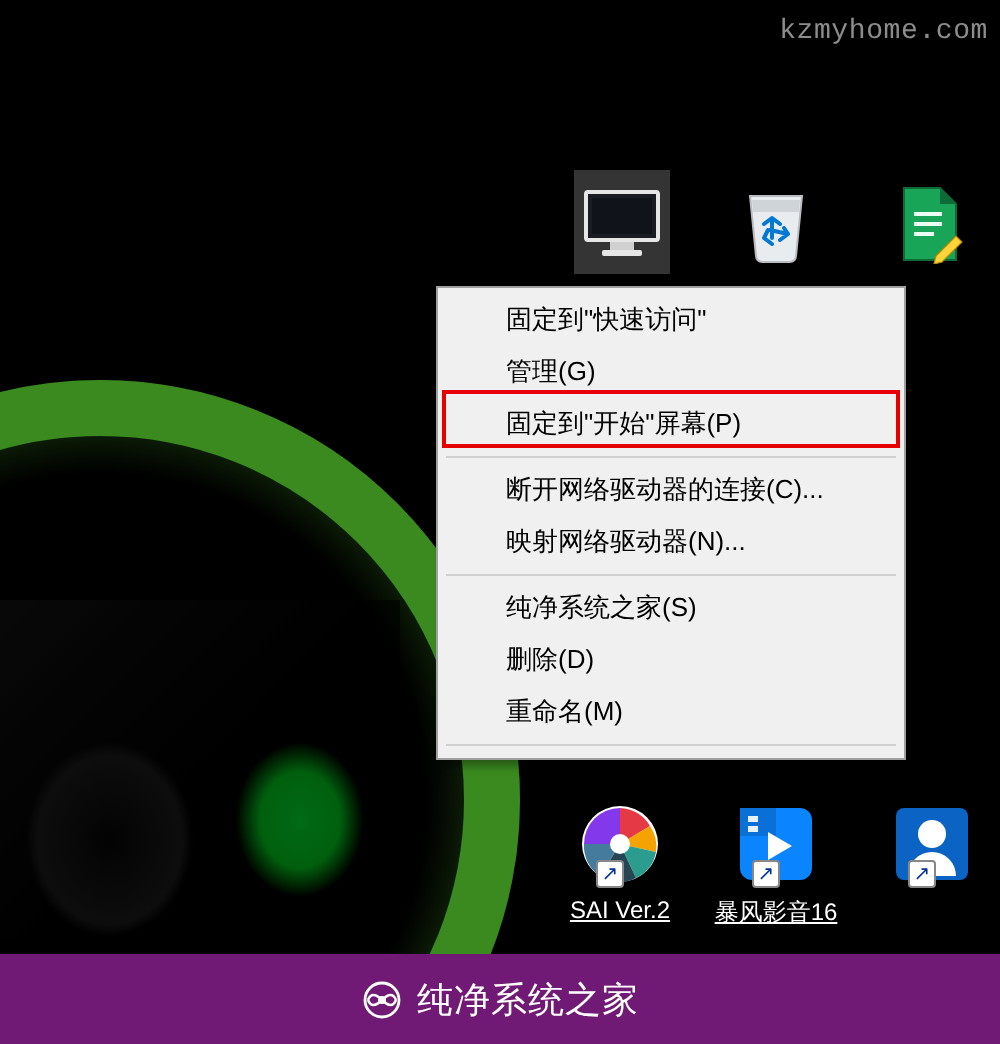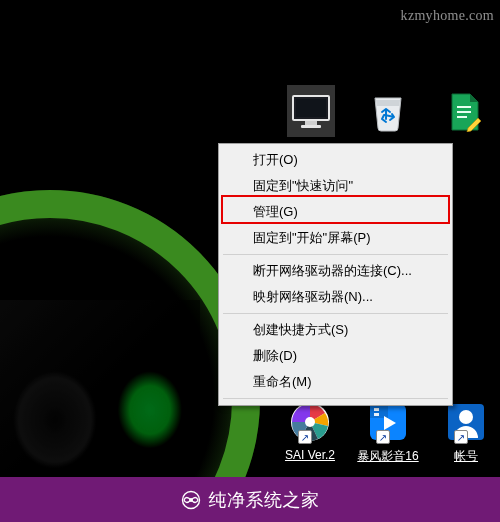--- a/index.html
+++ b/index.html
@@ -166,21 +166,21 @@
       margin-right: 8px;
     }
 
     
     .watermark {
       position: absolute;
       top: 8px;
       right: 6px;
       color: rgba(255,255,255,.55);
       font-size: 14px;
-      font-family: Liberation Serif, serif;
+      font-family: Liberation Mono, monospace;
       letter-spacing: .3px;
       pointer-events: none;
     }
   </style>
 </head>
 <body>
 
 <div class="wallpaper">
   <div class="green-arc-inner"></div>
   <div class="green-arc"></div>
@@ -214,29 +214,28 @@
       <path d="M22 2 v8 h8 z" fill="#0d6b37"></path>
       <rect x="9" y="14" width="14" height="2" fill="#e8fff1"></rect>
       <rect x="9" y="19" width="14" height="2" fill="#e8fff1"></rect>
       <rect x="9" y="24" width="10" height="2" fill="#e8fff1"></rect>
       <path d="M20 36 l10 -10 l3 3 l-10 10 l-4 1 z" fill="#ffd43b" stroke="#b58900" stroke-width=".6"></path>
     </svg>
   </div>
 </div>
 
 <div class="context-menu">
-  <div class="menu-item">打开(O)</div>
   <div class="menu-item">固定到"快速访问"</div>
   <div class="menu-item">管理(G)</div>
   <div class="menu-item">固定到"开始"屏幕(P)</div>
   <div class="menu-sep"></div>
   <div class="menu-item">断开网络驱动器的连接(C)...</div>
   <div class="menu-item">映射网络驱动器(N)...</div>
   <div class="menu-sep"></div>
-  <div class="menu-item">创建快捷方式(S)</div>
+  <div class="menu-item">纯净系统之家(S)</div>
   <div class="menu-item">删除(D)</div>
   <div class="menu-item">重命名(M)</div>
   <div class="menu-sep"></div>
 </div>
 <div class="highlight-box"></div>
 
 <div class="desk-icon sai">
   <div class="icon-box" style="position:relative">
     <svg width="40" height="40" viewBox="0 0 40 40">
       <circle cx="20" cy="20" r="19" fill="#fff"></circle>
@@ -267,21 +266,20 @@
 </div>
 <div class="desk-icon acct">
   <div class="icon-box" style="position:relative">
     <svg width="40" height="40" viewBox="0 0 40 40">
       <rect x="2" y="2" width="36" height="36" rx="4" fill="#0b63c4"></rect>
       <circle cx="20" cy="15" r="7" fill="#fff"></circle>
       <path d="M8 36 a12 12 0 0 1 24 0 z" fill="#fff"></path>
     </svg>
     <div class="shortcut-arrow">↗</div>
   </div>
-  <div class="desk-label">帐号</div>
 </div>
 
 <div class="watermark">kzmyhome.com</div>
 
 <div class="footer">
   <svg class="logo" viewBox="0 0 20 20">
     <circle cx="10" cy="10" r="8.5" fill="none" stroke="#fff" stroke-width="1.4"></circle>
     <circle cx="10" cy="10" r="2" fill="#fff"></circle>
     <path d="M10 10 Q5 5 3 10 M10 10 Q15 5 17 10 M10 10 Q5 15 3 10 M10 10 Q15 15 17 10" stroke="#fff" stroke-width="1.3" fill="none"></path>
   </svg>

